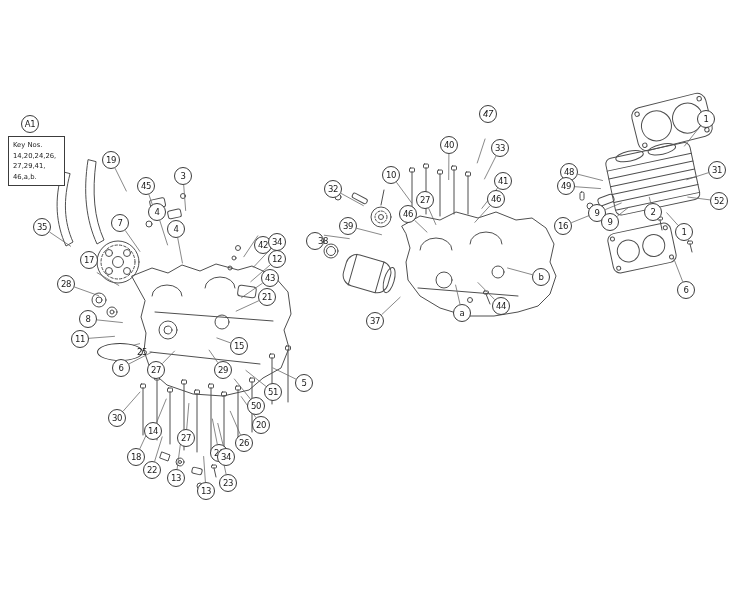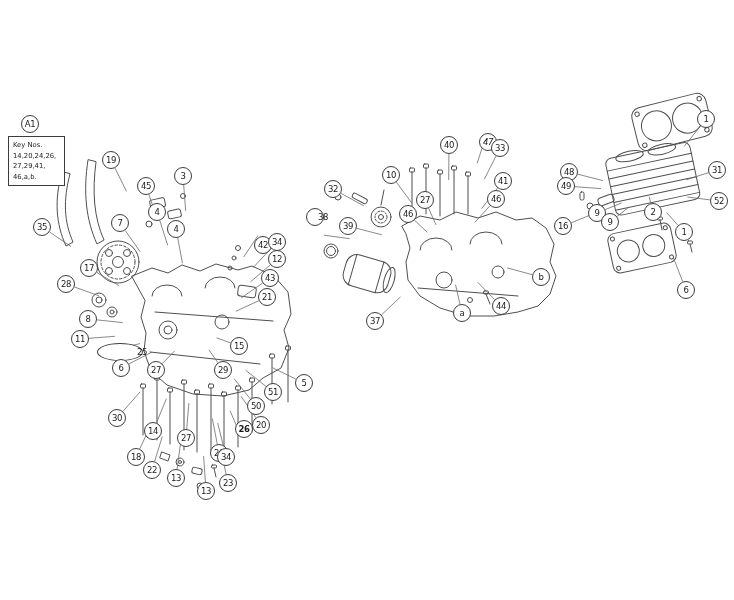--- a/index.html
+++ b/index.html
@@ -240,57 +240,57 @@
   </div>
 
   <div id="callout-layer">
       <div class="callout" style="left: 102px; top: 151px;">19</div>
       <div class="callout" style="left: 33px; top: 218px;">35</div>
       <div class="callout" style="left: 137px; top: 177px;">45</div>
       <div class="callout" style="left: 174px; top: 167px;">3</div>
       <div class="callout" style="left: 148px; top: 203px;">4</div>
       <div class="callout" style="left: 167px; top: 220px;">4</div>
       <div class="callout" style="left: 111px; top: 214px;">7</div>
-      <div class="callout" style="left: 80px; top: 259px; border-radius: 9px;">17</div>
+      <div class="callout" style="left: 80px; top: 251px; border-radius: 9px;">17</div>
       <div class="callout" style="left: 57px; top: 275px;">28</div>
       <div class="callout" style="left: 79px; top: 310px;">8</div>
       <div class="callout" style="left: 71px; top: 330px;">11</div>
       <div class="callout" style="left: 97px; top: 343px; padding-left: 44px;">25</div>
       <div class="callout" style="left: 112px; top: 359px;">6</div>
       <div class="callout" style="left: 254px; top: 236px;">42</div>
       <div class="callout" style="left: 268px; top: 233px;">34</div>
       <div class="callout" style="left: 268px; top: 250px;">12</div>
       <div class="callout" style="left: 261px; top: 269px;">43</div>
       <div class="callout" style="left: 258px; top: 288px;">21</div>
       <div class="callout" style="left: 230px; top: 337px;">15</div>
       <div class="callout" style="left: 147px; top: 361px;">27</div>
       <div class="callout" style="left: 214px; top: 361px;">29</div>
       <div class="callout" style="left: 295px; top: 374px;">5</div>
       <div class="callout" style="left: 264px; top: 383px;">51</div>
       <div class="callout" style="left: 247px; top: 397px;">50</div>
       <div class="callout" style="left: 108px; top: 409px;">30</div>
       <div class="callout" style="left: 144px; top: 422px;">14</div>
       <div class="callout" style="left: 177px; top: 429px;">27</div>
       <div class="callout" style="left: 252px; top: 416px;">20</div>
-      <div class="callout" style="left: 235px; top: 420px; font-weight: bold;">26</div>
+      <div class="callout" style="left: 235px; top: 434px;">26</div>
       <div class="callout" style="left: 210px; top: 444px;">20</div>
       <div class="callout" style="left: 127px; top: 448px;">18</div>
       <div class="callout" style="left: 143px; top: 461px;">22</div>
       <div class="callout" style="left: 167px; top: 469px;">13</div>
       <div class="callout" style="left: 217px; top: 448px;">34</div>
       <div class="callout" style="left: 219px; top: 474px;">23</div>
       <div class="callout" style="left: 197px; top: 482px;">13</div>
       <div class="callout" style="left: 382px; top: 166px;">10</div>
       <div class="callout" style="left: 324px; top: 180px;">32</div>
       <div class="callout" style="left: 339px; top: 217px;">39</div>
-      <div class="callout" style="left: 306px; top: 208px; padding-left: 16px;">38</div>
+      <div class="callout" style="left: 306px; top: 232px; padding-left: 16px;">38</div>
       <div class="callout" style="left: 366px; top: 312px;">37</div>
       <div class="callout" style="left: 416px; top: 191px;">27</div>
       <div class="callout" style="left: 440px; top: 136px;">40</div>
-      <div class="callout" style="left: 479px; top: 133px; font-style: italic;">47</div>
+      <div class="callout" style="left: 479px; top: 105px; font-style: italic;">47</div>
       <div class="callout" style="left: 491px; top: 139px;">33</div>
       <div class="callout" style="left: 494px; top: 172px;">41</div>
       <div class="callout" style="left: 487px; top: 190px;">46</div>
       <div class="callout" style="left: 399px; top: 205px;">46</div>
       <div class="callout" style="left: 532px; top: 268px;">b</div>
       <div class="callout" style="left: 492px; top: 297px;">44</div>
       <div class="callout" style="left: 453px; top: 304px;">a</div>
       <div class="callout" style="left: 560px; top: 163px;">48</div>
       <div class="callout" style="left: 557px; top: 177px;">49</div>
       <div class="callout" style="left: 554px; top: 217px;">16</div>

